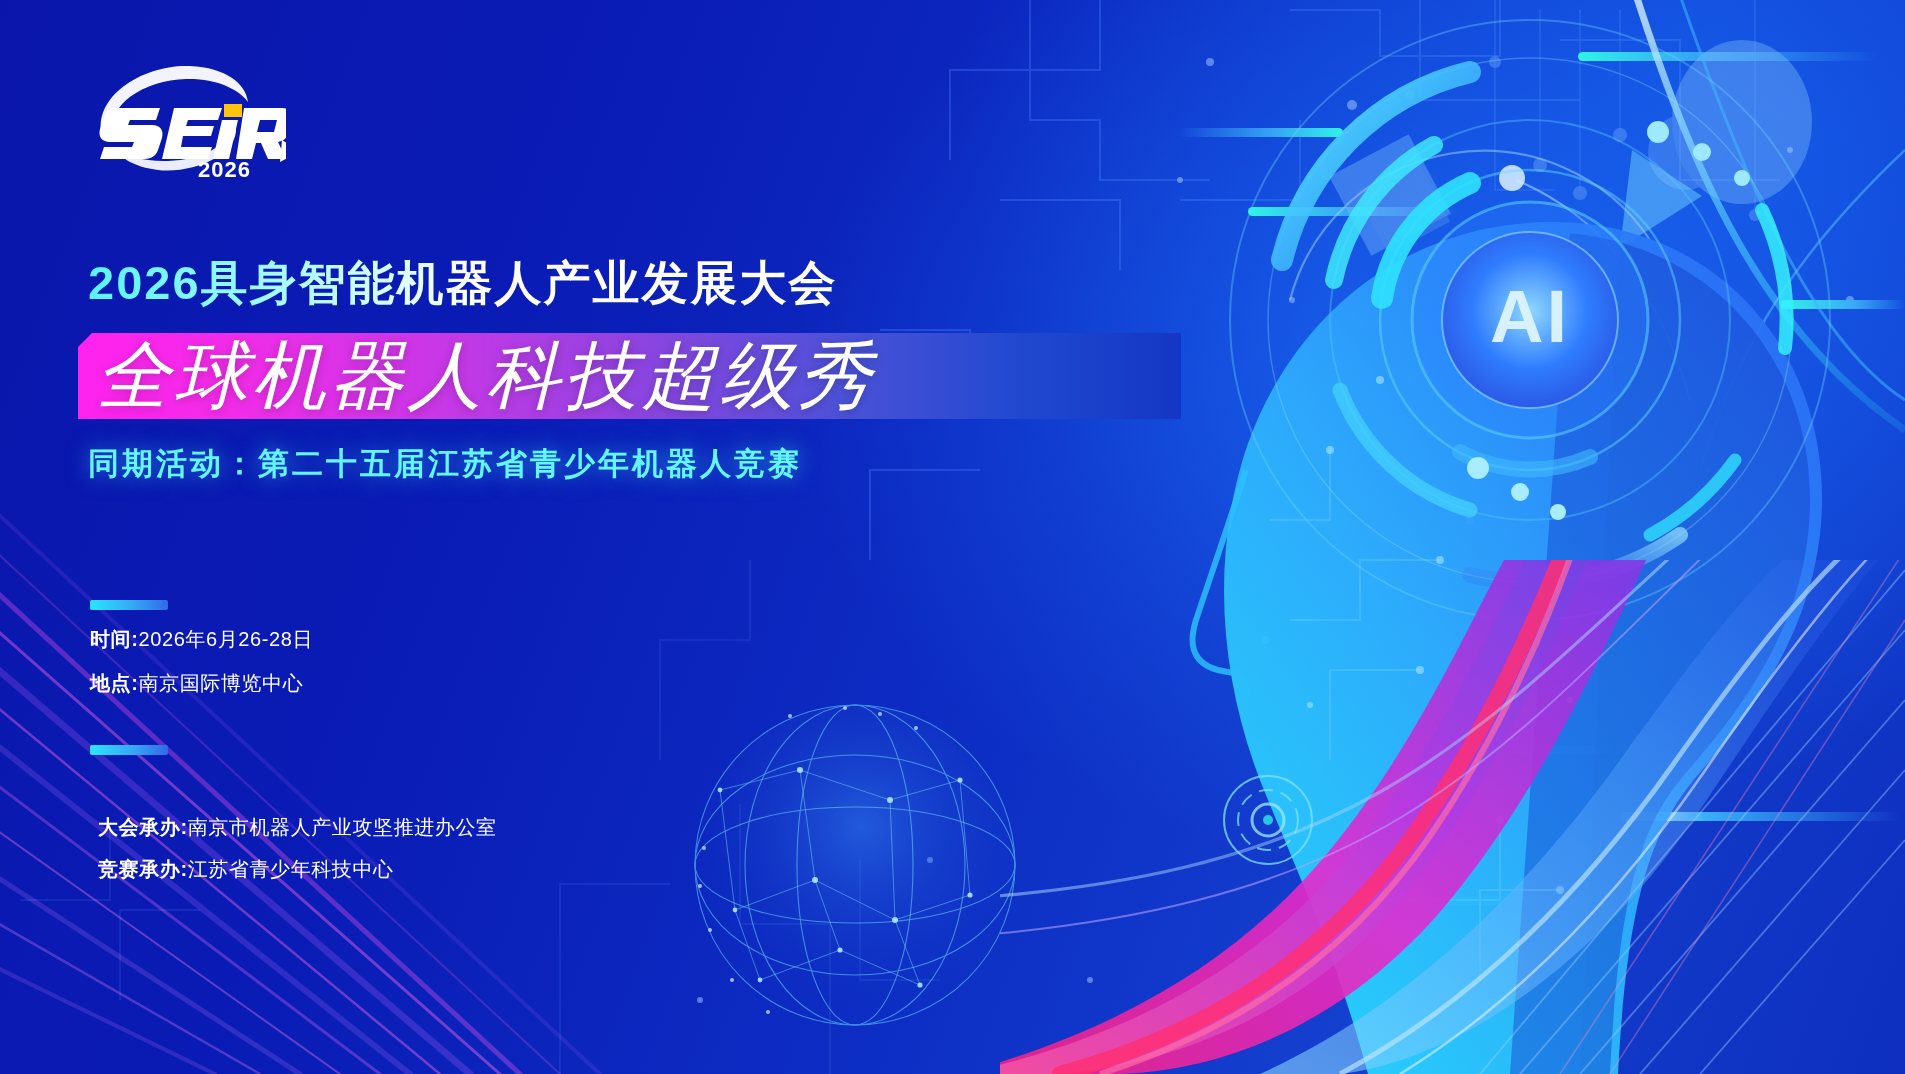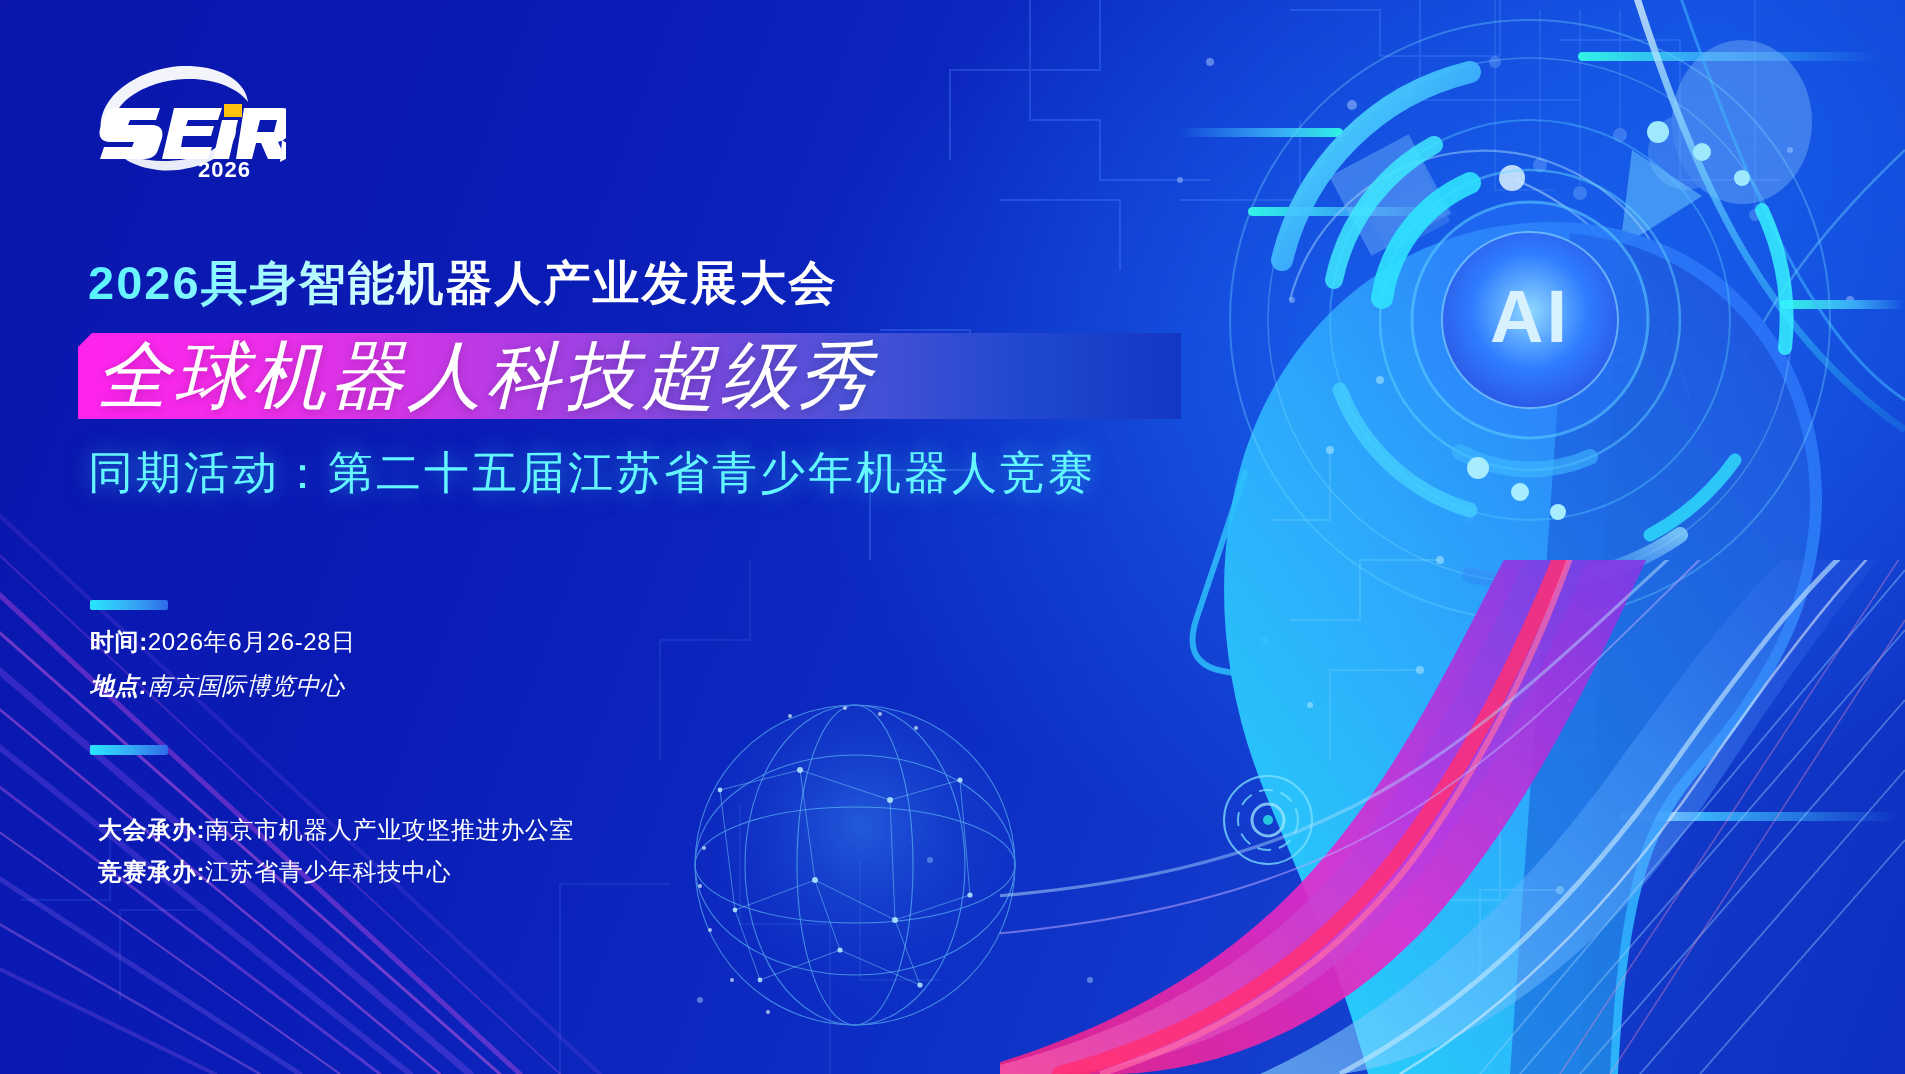--- a/index.html
+++ b/index.html
@@ -53,41 +53,41 @@
   .headline {
     position:absolute; left:96px; top:336px;
     font-size:74px; font-weight:400; color:#fff;
     letter-spacing:4px; white-space:nowrap; line-height:80px;
     font-style:italic;
     text-shadow:0 2px 10px rgba(0,0,0,.22);
   }
 
   .line3 {
     position:absolute; left:88px; top:443px;
-    font-size:45px; font-weight:400; color:#63f6ff;
+    font-size:31px; font-weight:700; color:#63f6ff;
     letter-spacing:3px; white-space:nowrap;
     text-shadow:0 0 22px rgba(60,230,255,.55);
   }
 
   .accent-bar {
     position:absolute; width:78px; height:10px; border-radius:2px;
     background:linear-gradient(90deg,#2ae6ff 0%,#35a8f5 55%,#2f6ae8 100%);
   }
   #bar-when { left:90px; top:600px; }
   #bar-org  { left:90px; top:745px; }
 
   .info-line {
     position:absolute; left:90px; white-space:nowrap;
-    font-size:24px; color:#ffffff; letter-spacing:.6px;
+    font-size:20px; color:#ffffff; letter-spacing:.6px;
   }
   .info-line b { font-weight:700; }
   .info-line span.v { font-weight:400; }
 
   #when-0 { top:626px; }
-  #when-1 { top:670px;font-style:italic; }
+  #when-1 { top:670px; }
   #org-0 { top:772px; }
   #org-1 { top:814px;margin-left:8px; }
   #org-2 { top:856px;margin-left:8px; }
   #org-3 { top:898px; }
 
   
   #aihead { position:absolute; left:1150px; top:0px; width:755px; height:1074px; }
 
   
   #ribbons { position:absolute; left:1000px; top:560px; width:905px; height:514px; }

